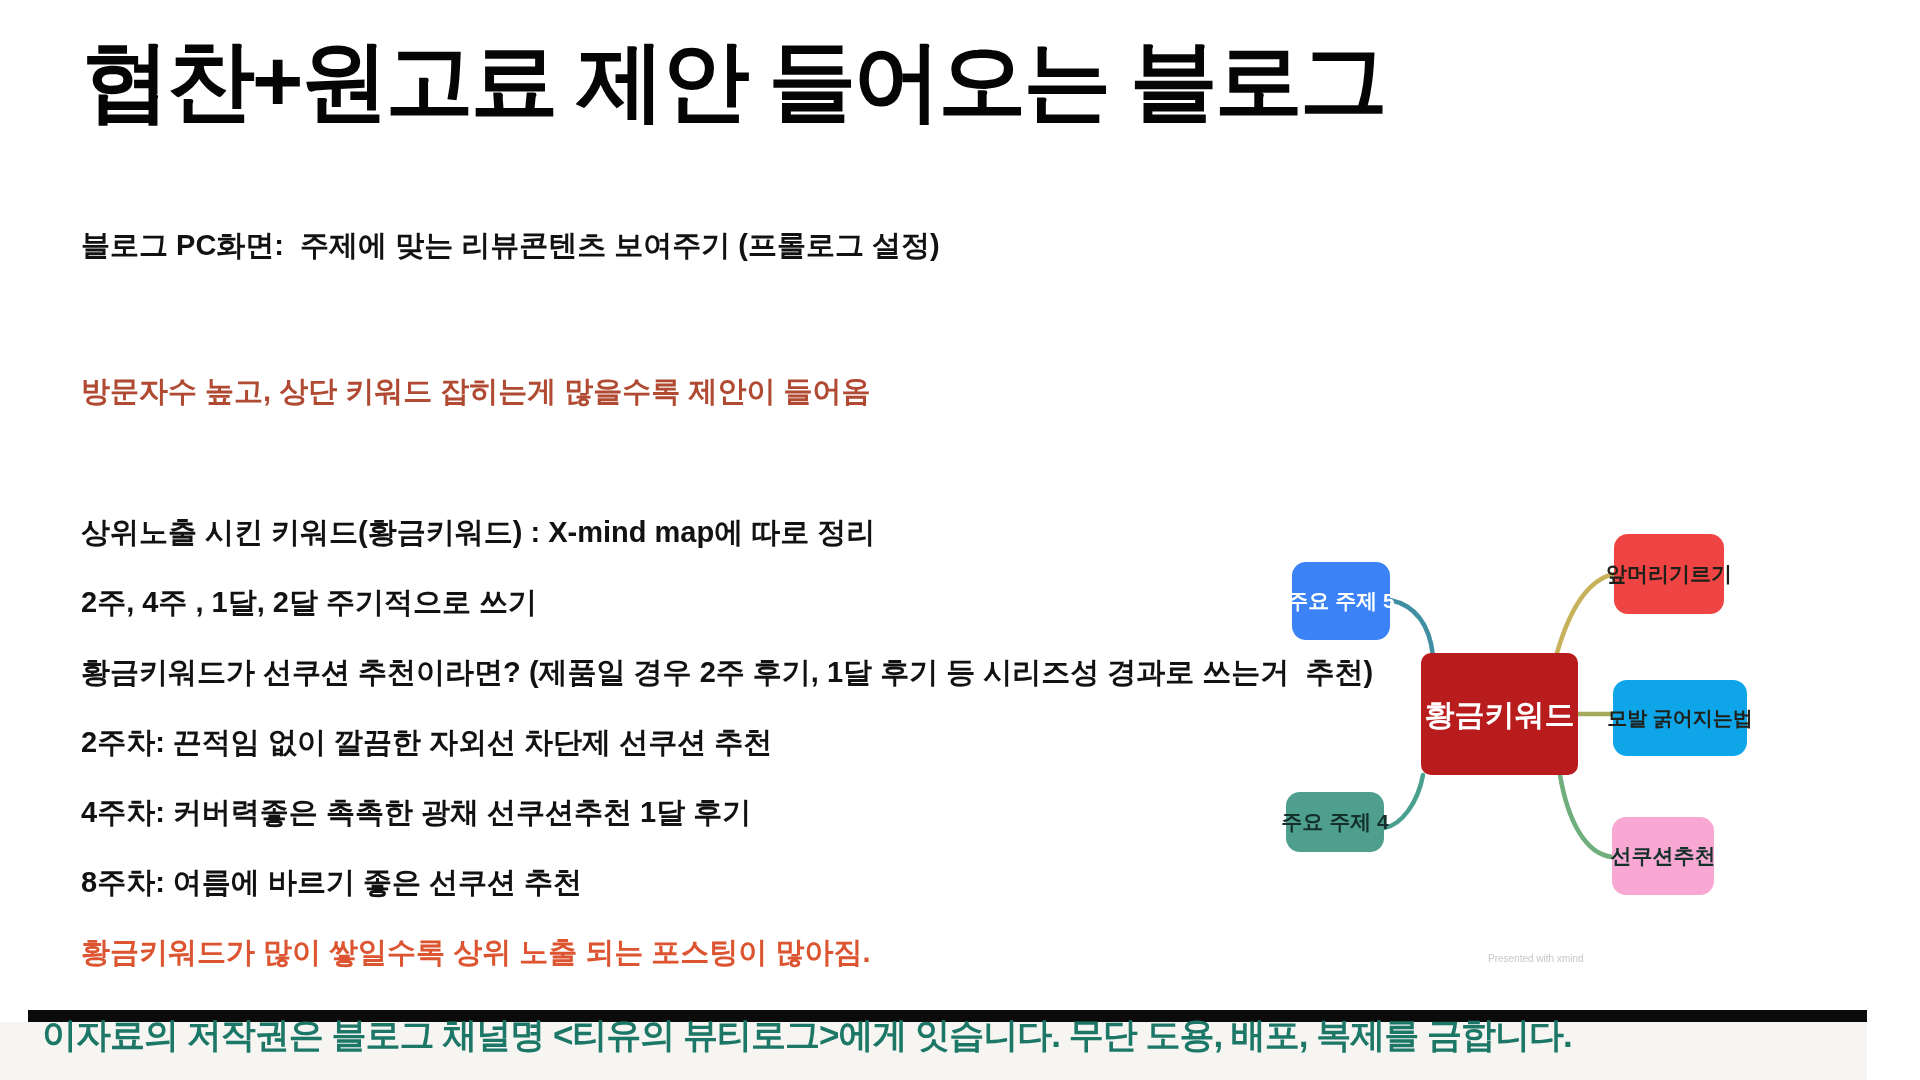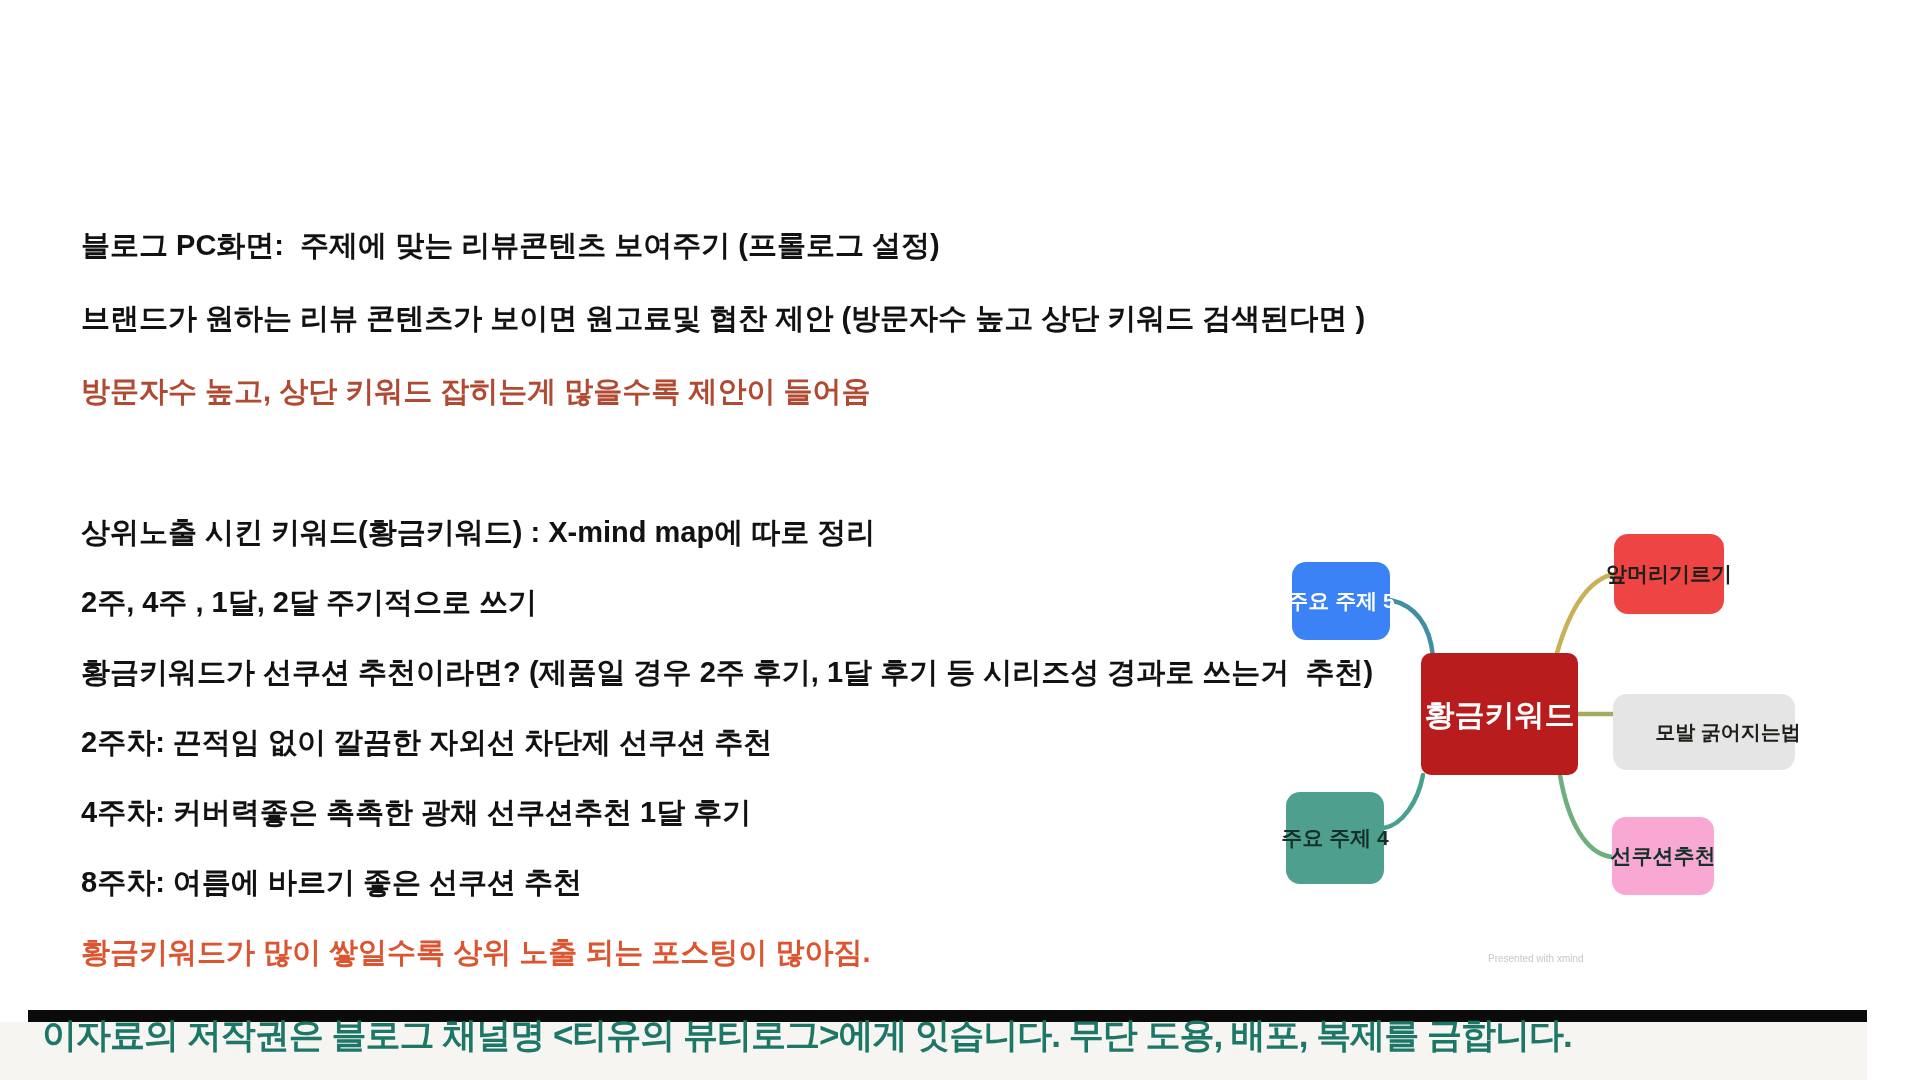--- a/index.html
+++ b/index.html
@@ -30,43 +30,43 @@
   
   .mindmap{position:absolute;left:0;top:0;width:1920px;height:1080px;pointer-events:none;}
   .connectors{position:absolute;left:1280px;top:530px;width:640px;height:470px;}
   .mnode{
     position:absolute;display:flex;align-items:center;justify-content:center;
     border-radius:14px;font-weight:700;text-align:center;line-height:1.1;white-space:pre;
   }
   .node-topic5{left:1292px;top:562px;width:98px;height:78px;background:#3b82f6;color:#ffffff;font-size:21px;}
   .node-center{left:1421px;top:653px;width:157px;height:122px;background:#b91c1c;color:#ffffff;font-size:30px;border-radius:10px;}
   .node-bangs{left:1614px;top:534px;width:110px;height:80px;background:#ef4444;color:#20201a;font-size:21px;}
-  .node-hair{left:1613px;top:694px;width:134px;height:76px;background:#e5e5e5;color:#20201a;font-size:20px;padding-left:48px;}
-  .node-topic4{left:1286px;top:792px;width:98px;height:92px;background:#4f9f8e;color:#14302a;font-size:21px;}
+  .node-hair{left:1613px;top:680px;width:134px;height:76px;background:#0ea5e9;color:#20201a;font-size:20px;}
+  .node-topic4{left:1286px;top:792px;width:98px;height:60px;background:#4f9f8e;color:#14302a;font-size:21px;}
   .node-cushion{left:1612px;top:817px;width:102px;height:78px;background:#f9a8d4;color:#14302a;font-size:21px;}
   .watermark{
     position:absolute;left:1488px;top:953px;font-size:10px;color:#c7c7c7;font-weight:400;
   }
 
   
   .footer-bar{position:absolute;left:28px;top:1010px;width:1839px;height:12px;background:#0b0b0b;}
   .footer-band{position:absolute;left:0;top:1022px;width:1867px;height:58px;background:#f6f5f2;}
   .footer-text{
     position:absolute;left:42px;top:1012px;margin:0;
     font-size:35px;font-weight:900;color:#1d7767;white-space:pre;letter-spacing:-1px;
   }
 </style>
 </head>
 <body>
 
 <div class="slide">
 
+  <h1 class="title">협찬+원고료 제안 들어오는 블로그</h1>
 
   <p class="line l0">블로그 PC화면:  주제에 맞는 리뷰콘텐츠 보여주기 (프롤로그 설정)</p>
-  <p class="line l1">브랜드가 원하는 리뷰 콘텐츠가 보이면 원고료및 협찬 제안 (방문자수 높고 상단 키워드 검색된다면 )</p>
   <p class="line l3">상위노출 시킨 키워드(황금키워드) : X-mind map에 따로 정리</p>
   <p class="line l2">방문자수 높고, 상단 키워드 잡히는게 많을수록 제안이 들어옴</p>
   <p class="line l4">2주, 4주 , 1달, 2달 주기적으로 쓰기</p>
   <p class="line l5">황금키워드가 선쿠션 추천이라면? (제품일 경우 2주 후기, 1달 후기 등 시리즈성 경과로 쓰는거  추천)</p>
   <p class="line l6">2주차: 끈적임 없이 깔끔한 자외선 차단제 선쿠션 추천</p>
   <p class="line l7">4주차: 커버력좋은 촉촉한 광채 선쿠션추천 1달 후기</p>
   <p class="line l8">8주차: 여름에 바르기 좋은 선쿠션 추천</p>
   <p class="line l9">황금키워드가 많이 쌓일수록 상위 노출 되는 포스팅이 많아짐.</p>
 
   <div class="mindmap">

